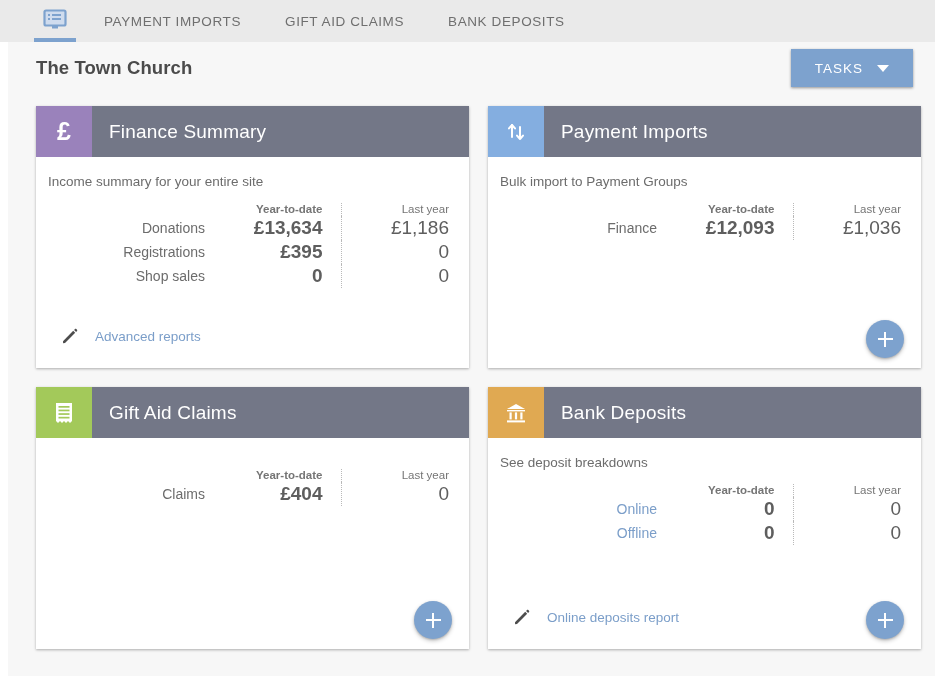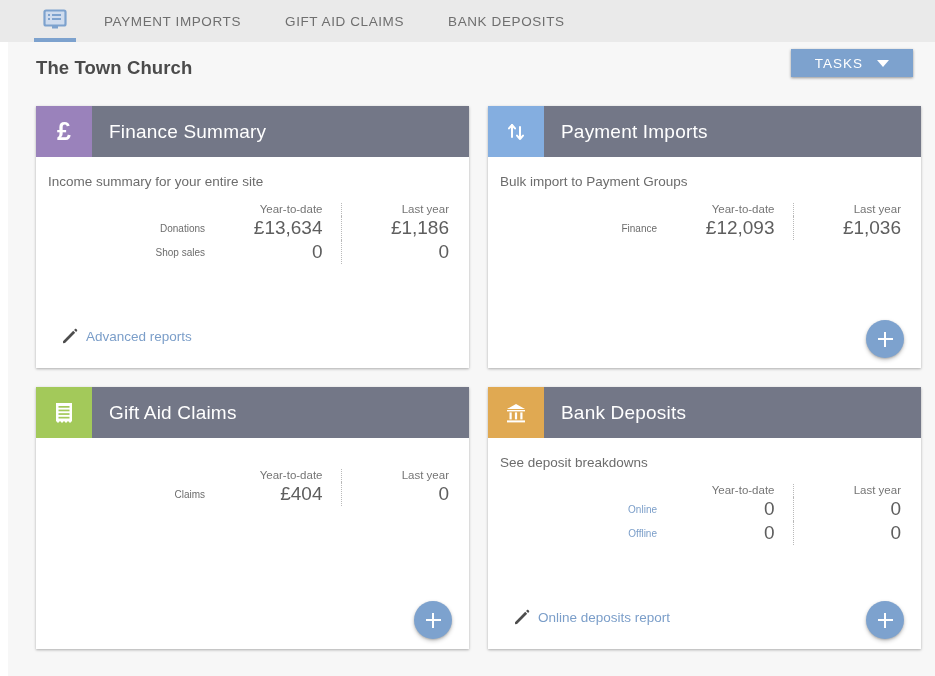--- a/index.html
+++ b/index.html
@@ -64,21 +64,21 @@
     font-size: 18.5px;
     font-weight: bold;
     color: #4b4b4b;
     letter-spacing: 0.1px;
   }
   .tasks-button {
     position: absolute;
     right: 22px;
     top: 7px;
     width: 122px;
-    height: 28px;
+    height: 38px;
     background: #7da2ce;
     color: #ffffff;
     border: none;
     display: flex;
     align-items: center;
     justify-content: center;
     gap: 14px;
     font-size: 13.5px;
     font-family: "Liberation Sans", sans-serif;
     letter-spacing: 1px;
@@ -170,43 +170,43 @@
     vertical-align: bottom;
   }
   .stats td {
     font-size: 19px;
     color: #5e5e5e;
     text-align: right;
     padding: 1px 0;
     white-space: nowrap;
   }
   .stats .lbl {
-    font-size: 10px;
+    font-size: 14px;
     color: #6c6c6c;
     padding-right: 18px;
   }
   .stats .lbl.link { color: #7b9ec9; cursor: pointer; }
-  .stats .c-ytd { width: 118px; padding-right: 18px; }
+  .stats .c-ytd { width: 118px; padding-right: 18px; font-weight: bold; }
   .stats .c-last {
     width: 108px;
     border-left: 1px dotted #b9b9b9;
     padding-left: 18px;
     text-align: right;
   }
   .stats th.c-last { padding-left: 18px; }
   .stats .spacer { width: auto; }
 
   
   .card-link {
     position: absolute;
     left: 24px;
     bottom: 22px;
     display: flex;
     align-items: center;
-    gap: 7px;
+    gap: 16px;
     cursor: pointer;
   }
   .card-link .pencil { flex: none; display: block; }
   .card-link .link-text {
     font-size: 13.5px;
     color: #7b9ec9;
   }
 
   
   .fab {
@@ -292,20 +292,25 @@
             <th class="spacer"></th>
             <th class="c-ytd">Year-to-date</th>
             <th class="c-last">Last year</th>
           </tr>
           <tr>
             <td class="lbl">Donations</td>
             <td class="c-ytd">£13,634</td>
             <td class="c-last">£1,186</td>
           </tr>
           <tr>
+            <td class="lbl">Registrations</td>
+            <td class="c-ytd">£395</td>
+            <td class="c-last">0</td>
+          </tr>
+          <tr>
             <td class="lbl">Shop sales</td>
             <td class="c-ytd">0</td>
             <td class="c-last">0</td>
           </tr>
         </tbody>
           </table>
 
         <div class="card-link">
           <svg class="pencil" width="19" height="19" viewBox="0 0 19 19">
             <path d="M3 14.3 L3.1 16.2 L5 16 L15.2 5.8 L13.2 3.8 Z" fill="#4d4d4d"></path>

